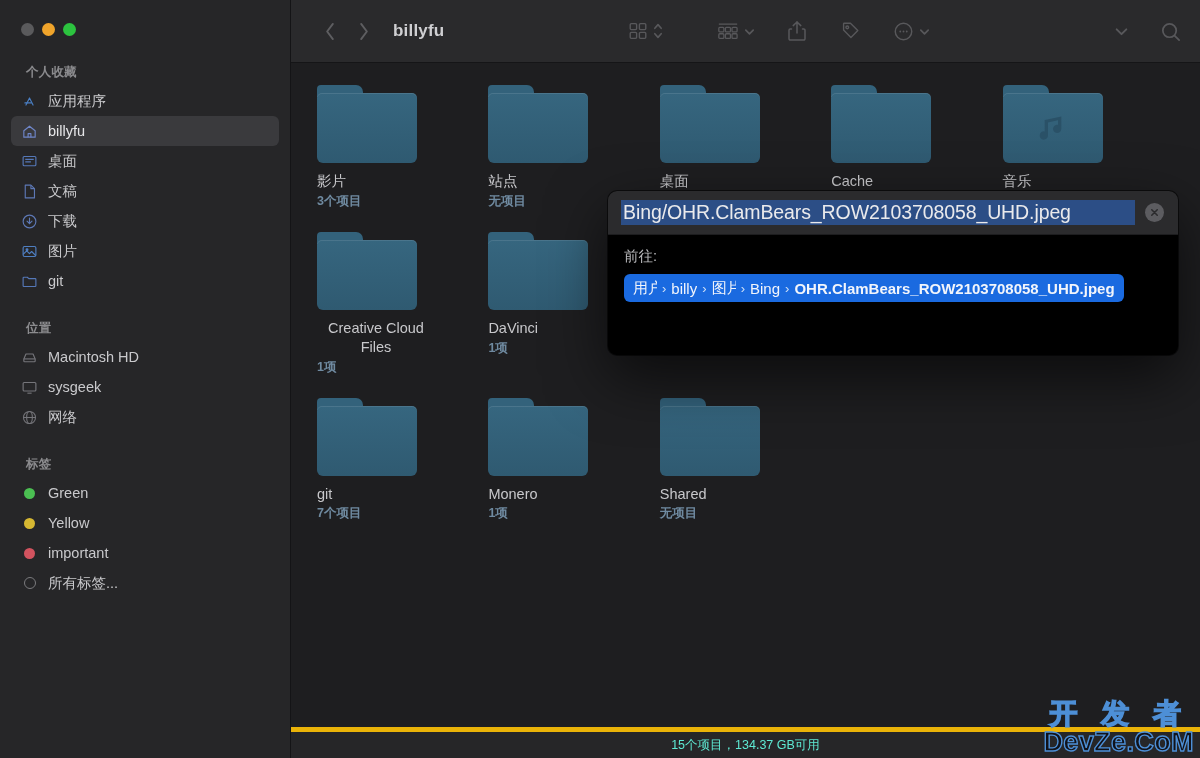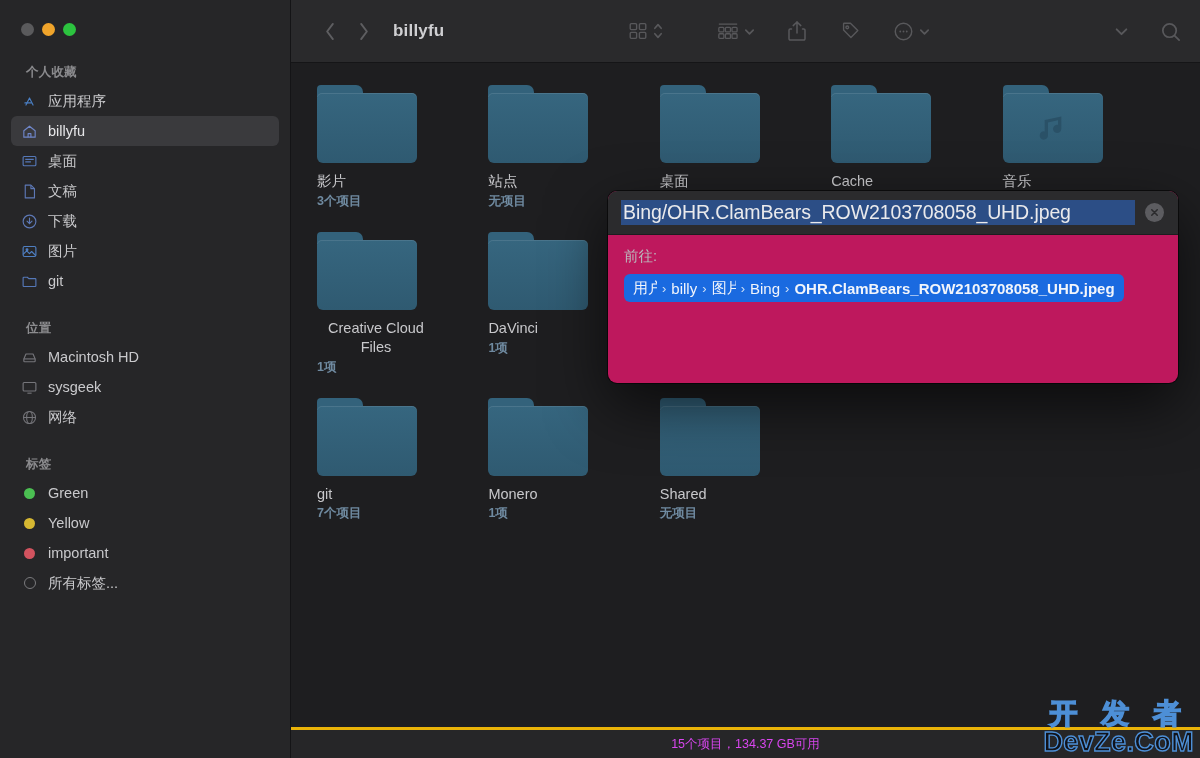--- a/index.html
+++ b/index.html
@@ -83,29 +83,29 @@
   .folder .glyph {
     position:absolute; left:0; top:8px; width:100px; height:70px;
     display:flex; align-items:center; justify-content:center;
     color:#2a5167; opacity:.95;
   }
   .cell .name { font-size:14.5px; color:#c8c8cb; text-align:center; line-height:1.3; max-width:118px; }
   .cell .count { font-size:12.5px; color:#6f8aa0; margin-top:2px;font-weight:bold; }
 
   .statusbar {
     height:31px; flex:0 0 31px;
-    background:#262628; border-top:3px solid #eab308;
+    background:#262628; border-top:5px solid #eab308;
     display:flex; align-items:center; justify-content:center;
-    font-size:12.5px; color:#d946ef;
+    font-size:12.5px; color:#5eead4;
   }
 
   
   .goto {
-    position:absolute; left:317px; top:128px; width:570px; height:192px;
-    background:#be185d;
+    position:absolute; left:317px; top:128px; width:570px; height:164px;
+    background:#000000;
     border-radius:9px;
     box-shadow:0 22px 60px rgba(0,0,0,.62), 0 0 0 1px rgba(0,0,0,.55);
     z-index:40;
     overflow:hidden;
   }
   .goto-field {
     height:44px; display:flex; align-items:center;
     padding:0 14px 0 16px; border-bottom:1px solid #1d1d1f;
     background:#2b2b2d;
     position:relative;

